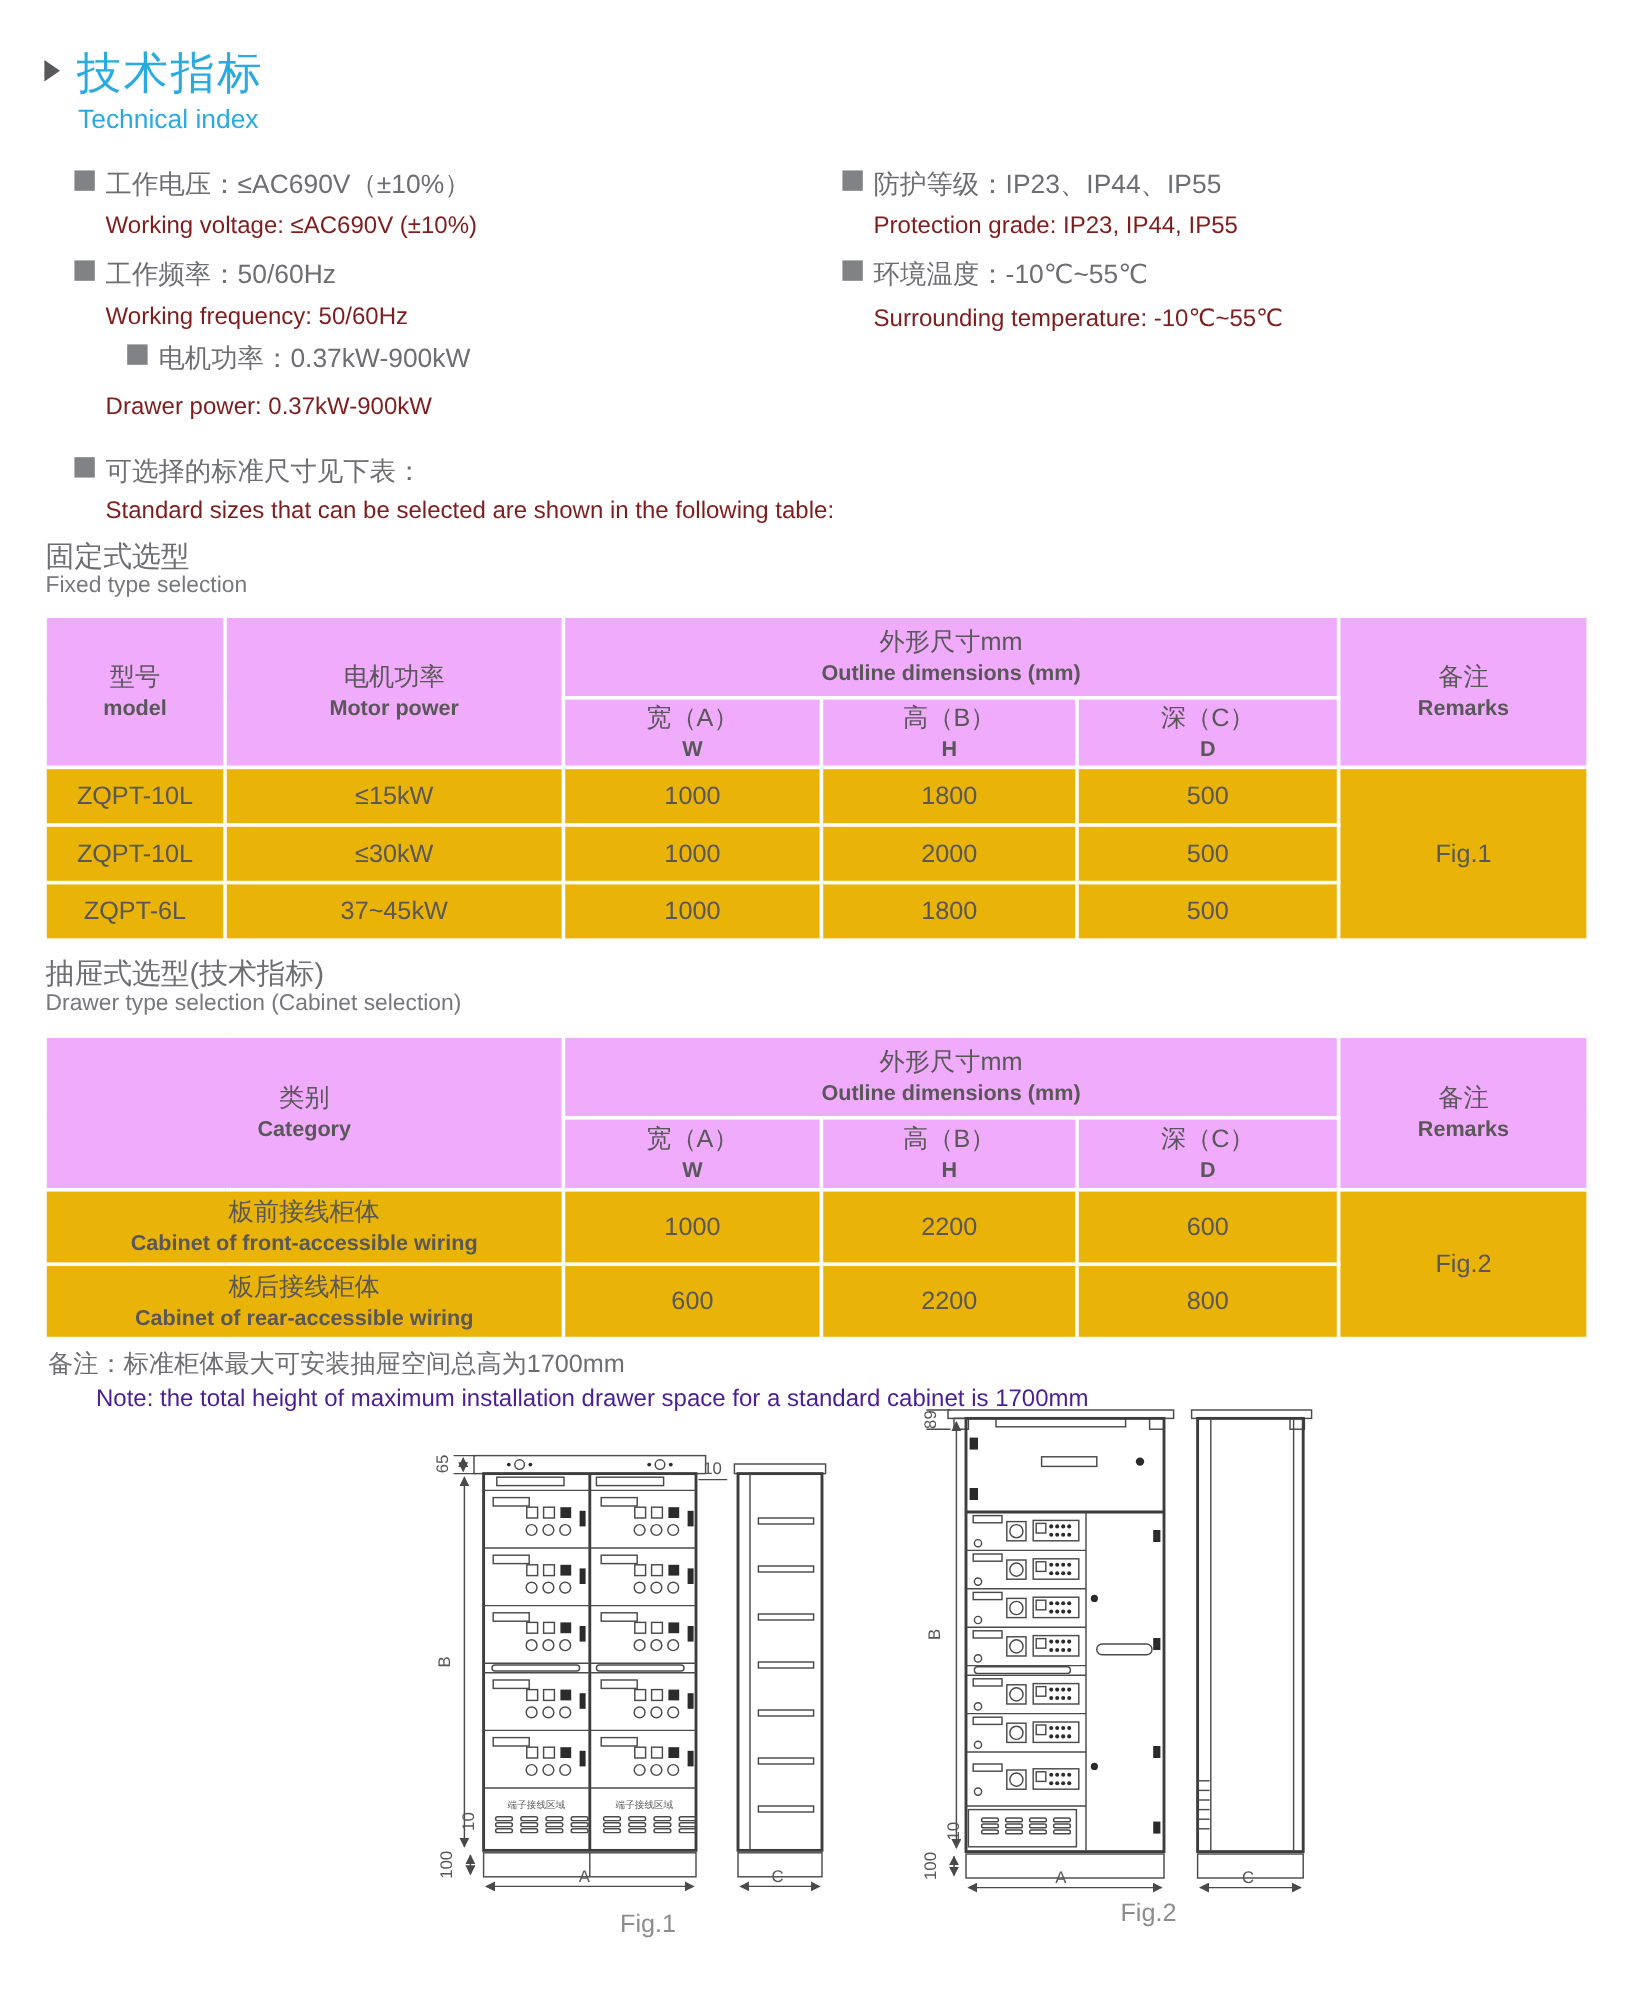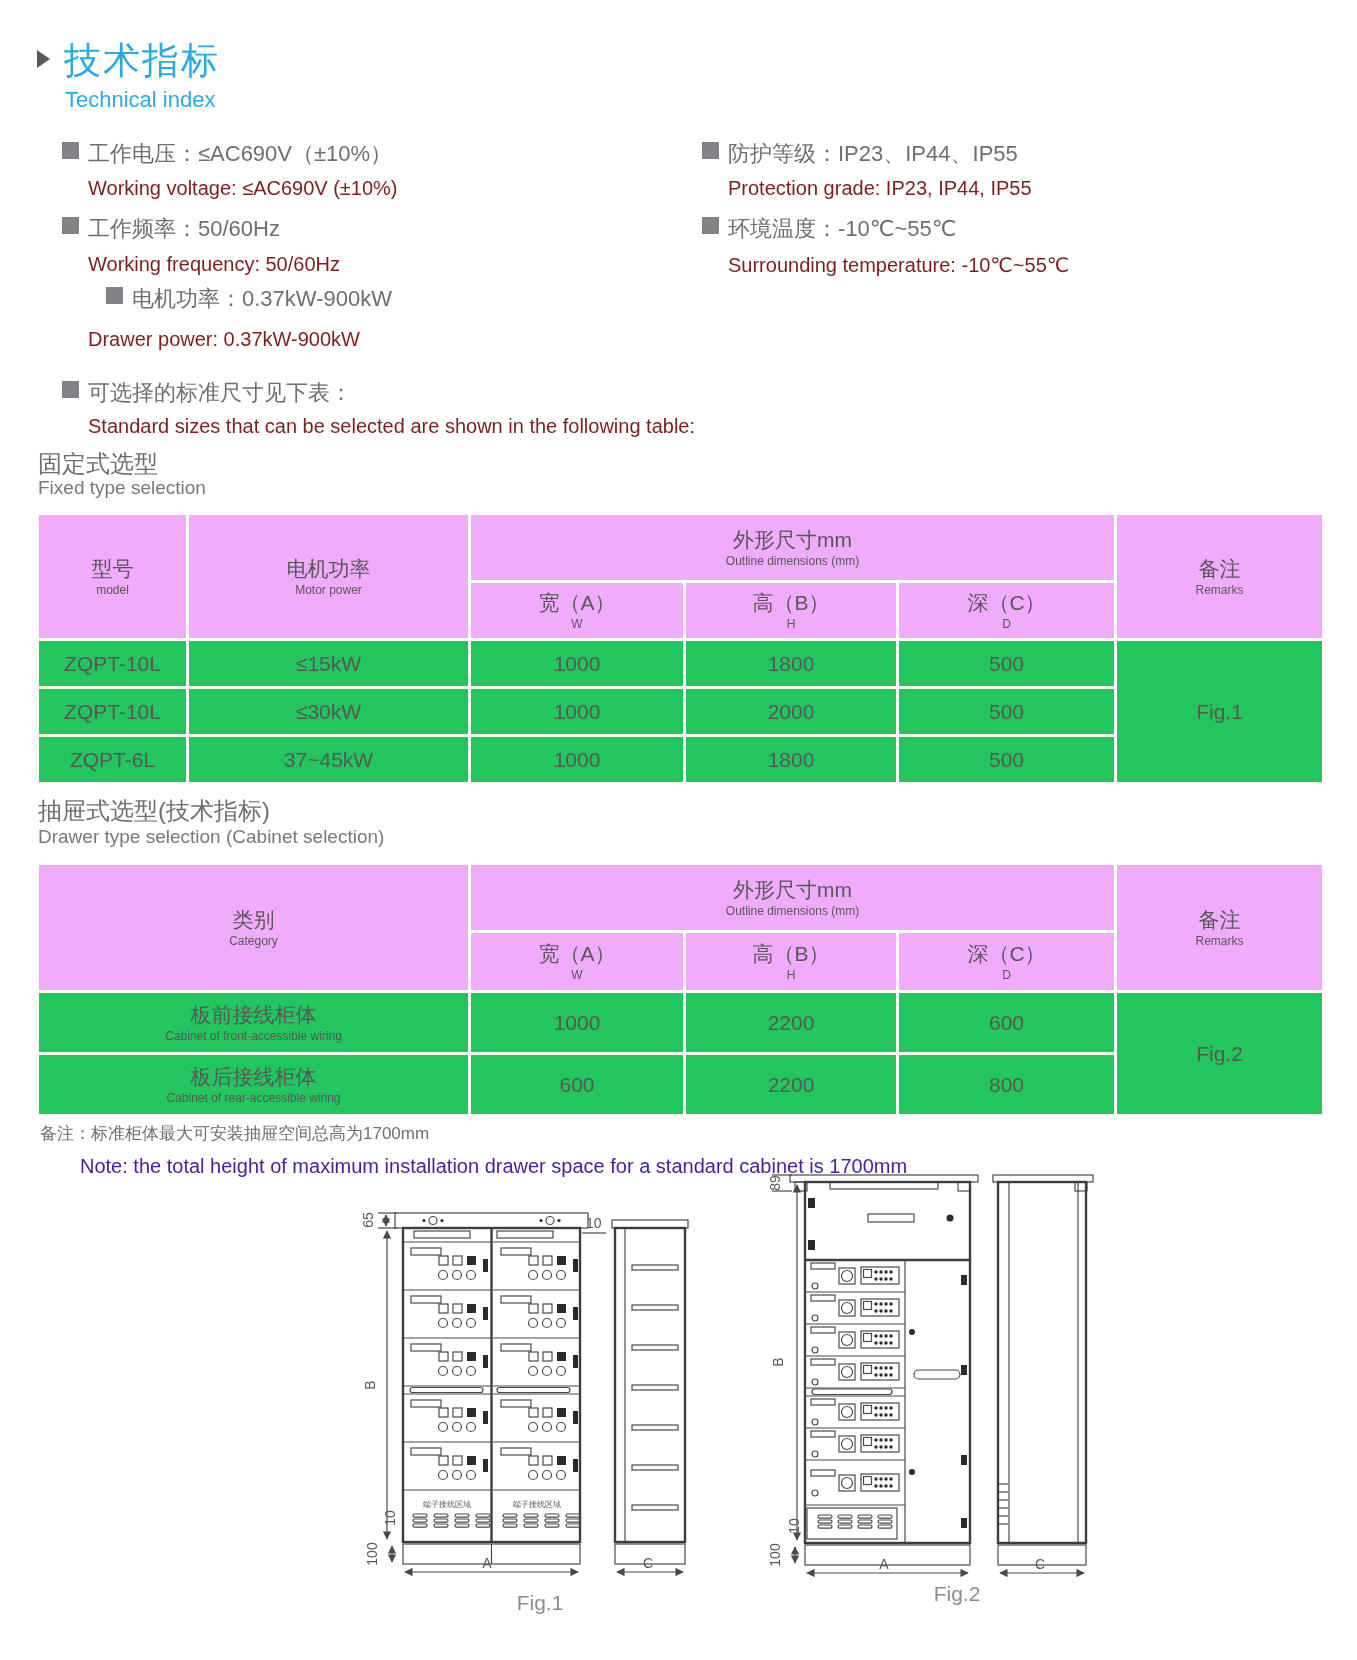--- a/index.html
+++ b/index.html
@@ -15,25 +15,25 @@
   
   .cnline{display:flex;align-items:flex-start;gap:9px;font-size:22px;color:#6d6e71;white-space:nowrap;}
   .sq{width:17px;height:17px;background:#808285;flex:0 0 auto;margin-top:3px;}
   .enline{font-size:20px;color:#7f1d1d;white-space:nowrap;}
   .seccn{font-size:24px;color:#6d6e71;}
   .secen{font-size:19px;color:#77787b;}
   
   table.spec{border-collapse:collapse;table-layout:fixed;width:1286px;left:36px;position:absolute;}
   table.spec th,table.spec td{border:3px solid #fff;text-align:center;vertical-align:middle;padding:0;color:#595757;}
   table.spec th{background:#f0abfc;font-weight:normal;}
-  table.spec td{background:#22c55e;}
+  table.spec td{background:#eab308;}
   .cellcn{font-size:21px;line-height:1.35;}
-  .cellen{font-size:12px;line-height:1.25;}
+  .cellen{font-size:18px;line-height:1.25;font-weight:bold;}
   .val{font-size:21px;}
-  .notecn{font-size:17px;color:#6d6e71;white-space:nowrap;}
+  .notecn{font-size:21px;color:#6d6e71;white-space:nowrap;}
   .noteen{font-size:20px;color:#4c1d95;white-space:nowrap;margin-left:40px;}
   
   .ln{fill:none;stroke:#4a4a4a;stroke-width:1.2;}
   .thk{fill:none;stroke:#3d3d3d;stroke-width:2.4;}
   .blk{fill:#2b2b2b;stroke:none;}
   .dim{font-size:14px;fill:#595757;}
   .cap{font-size:21px;fill:#8a8c8e;}
   svg text{font-family:"Liberation Sans","DejaVu Sans",sans-serif;}
 </style>
 </head>

